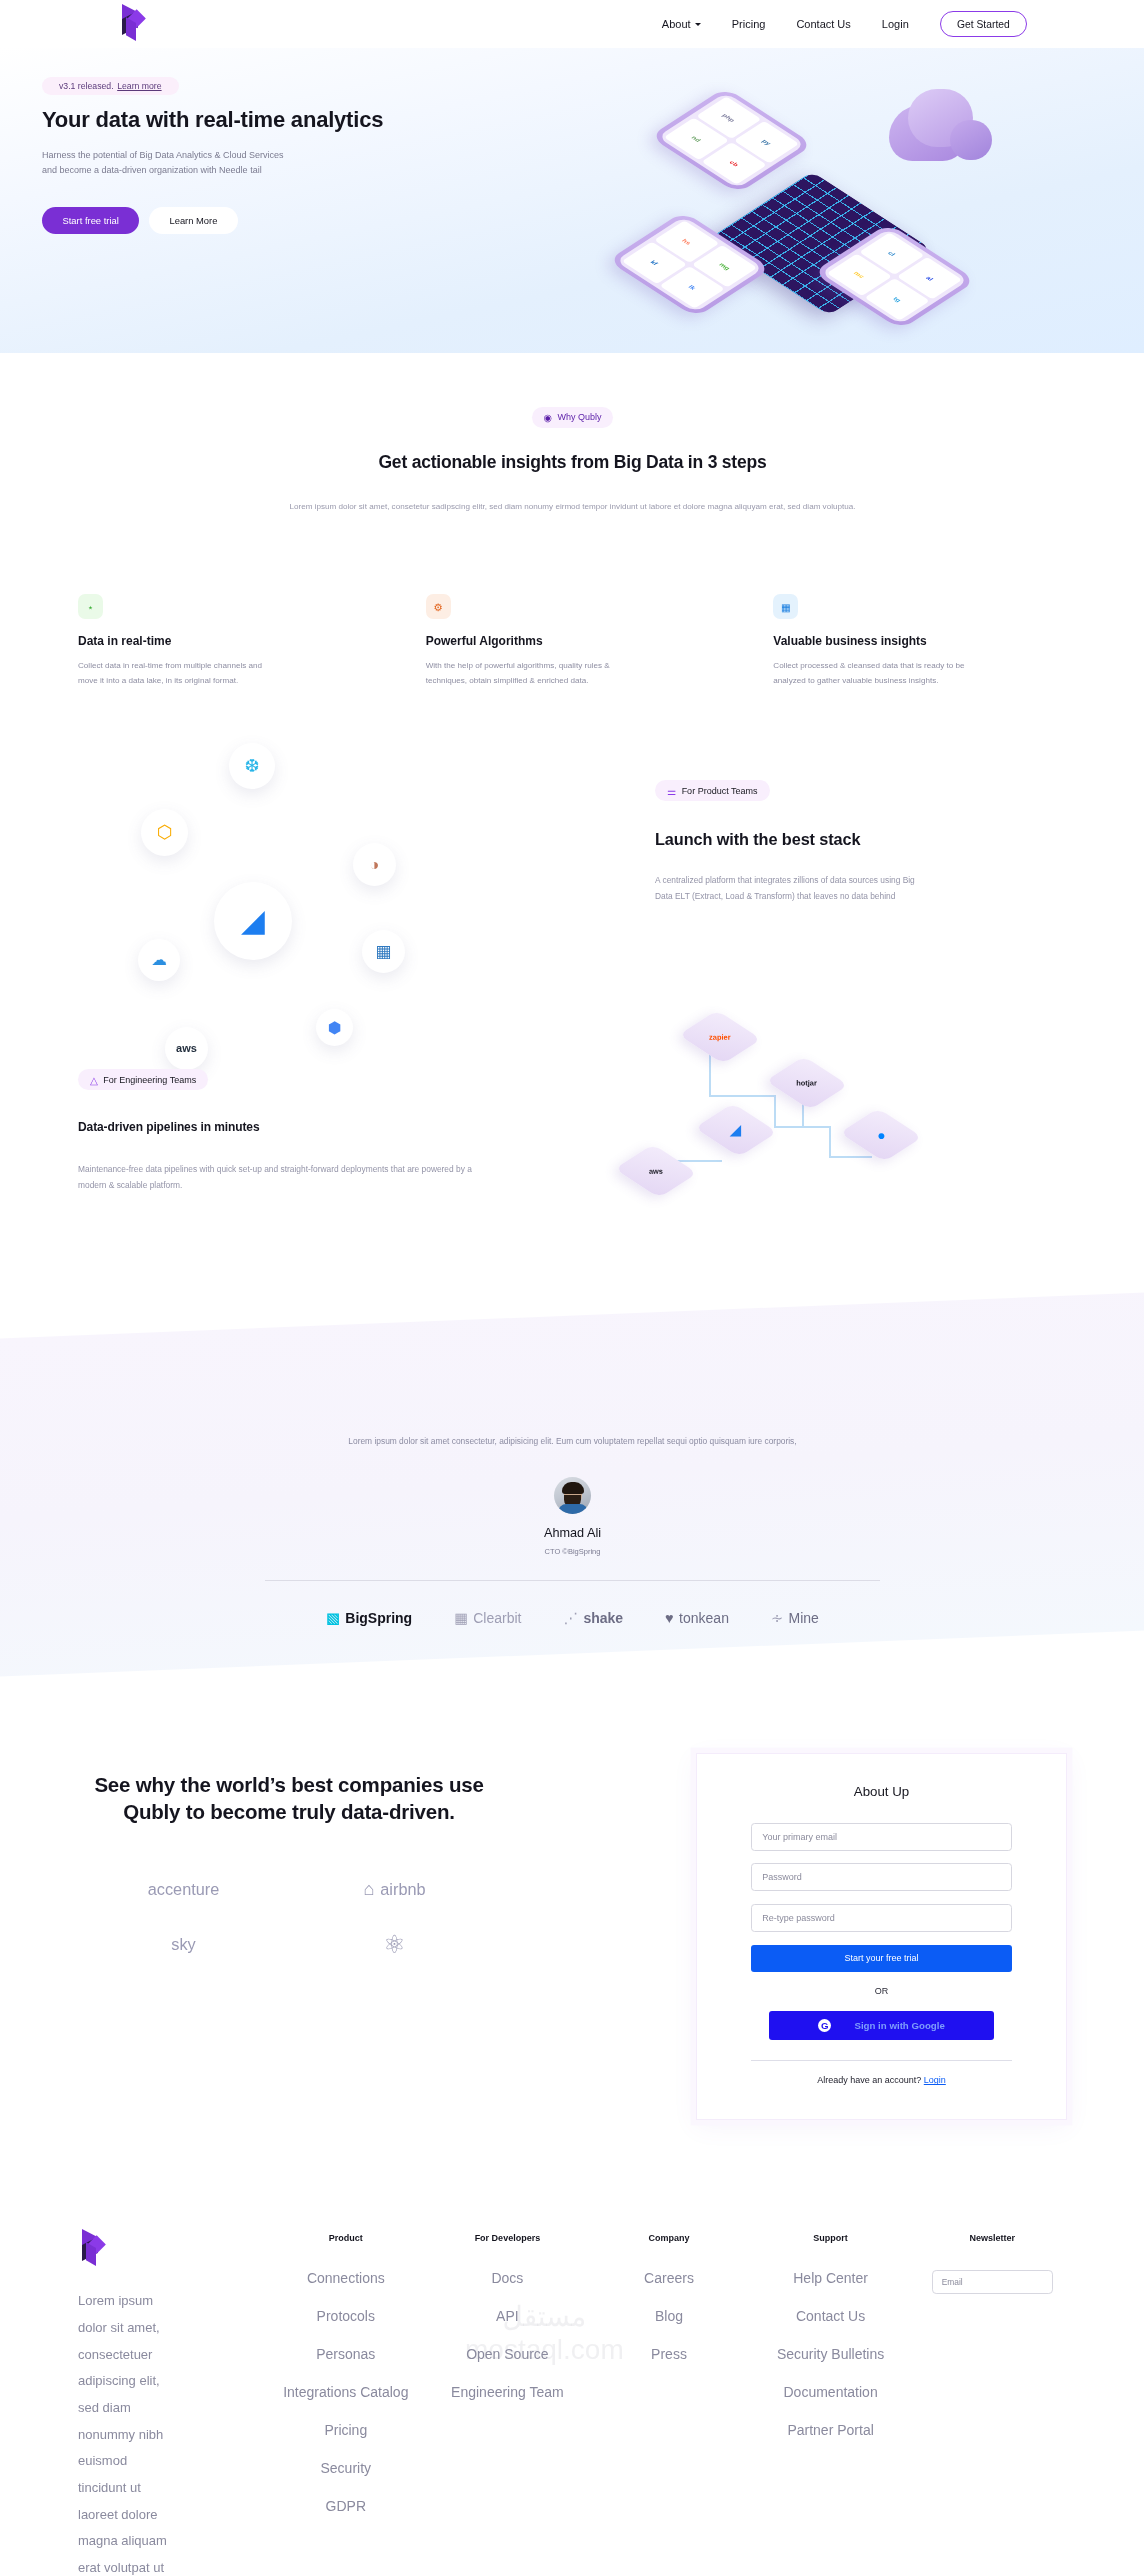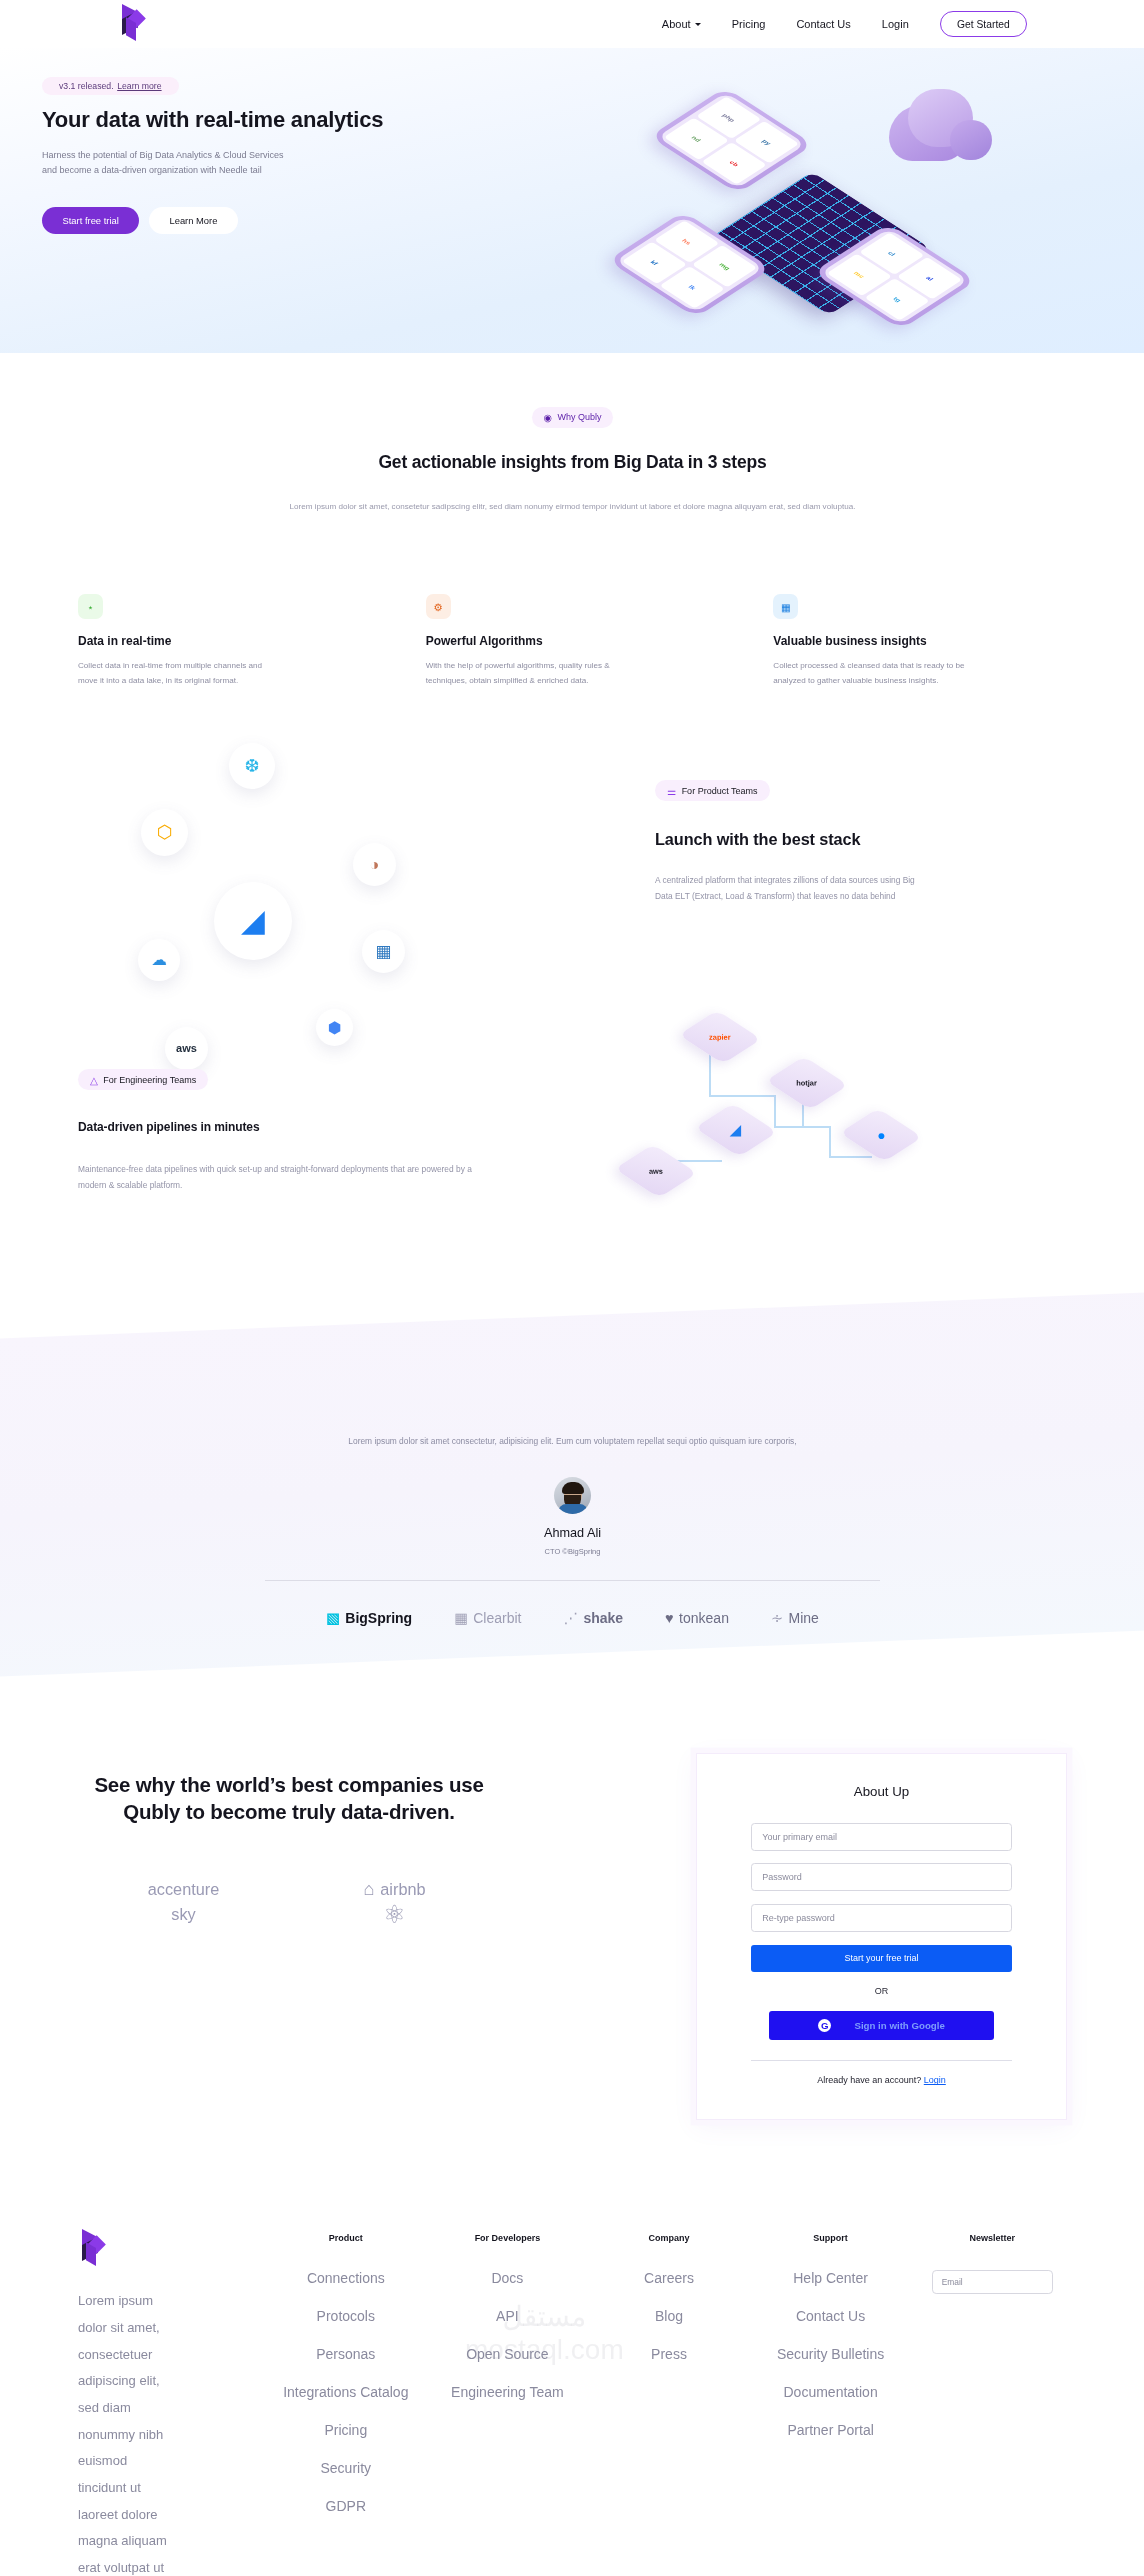--- a/index.html
+++ b/index.html
@@ -401,20 +401,21 @@
     font-size: 20.5px;
     line-height: 1.33;
     font-weight: 700;
     text-align: center;
     letter-spacing: -0.2px;
     color: #15151f;
   }
   .cta-logos {
     display: grid;
     grid-template-columns: 1fr 1fr;
+    row-gap: 30px;
     margin-top: 54px;
     place-items: center;
   }
   .cta-logo { color: #9a9ab4; font-size: 16.3px; display: flex; align-items: center; gap: 6px; }
   .signup-card {
     width: 371px;
     background: #fff;
     border: 0.6px solid #f4ecfb;
     box-shadow: 0 0 0 5.4px #fbf7fe, 0 6px 24px rgba(130,90,200,.07);
     padding: 30px 54px 34px 54px;

